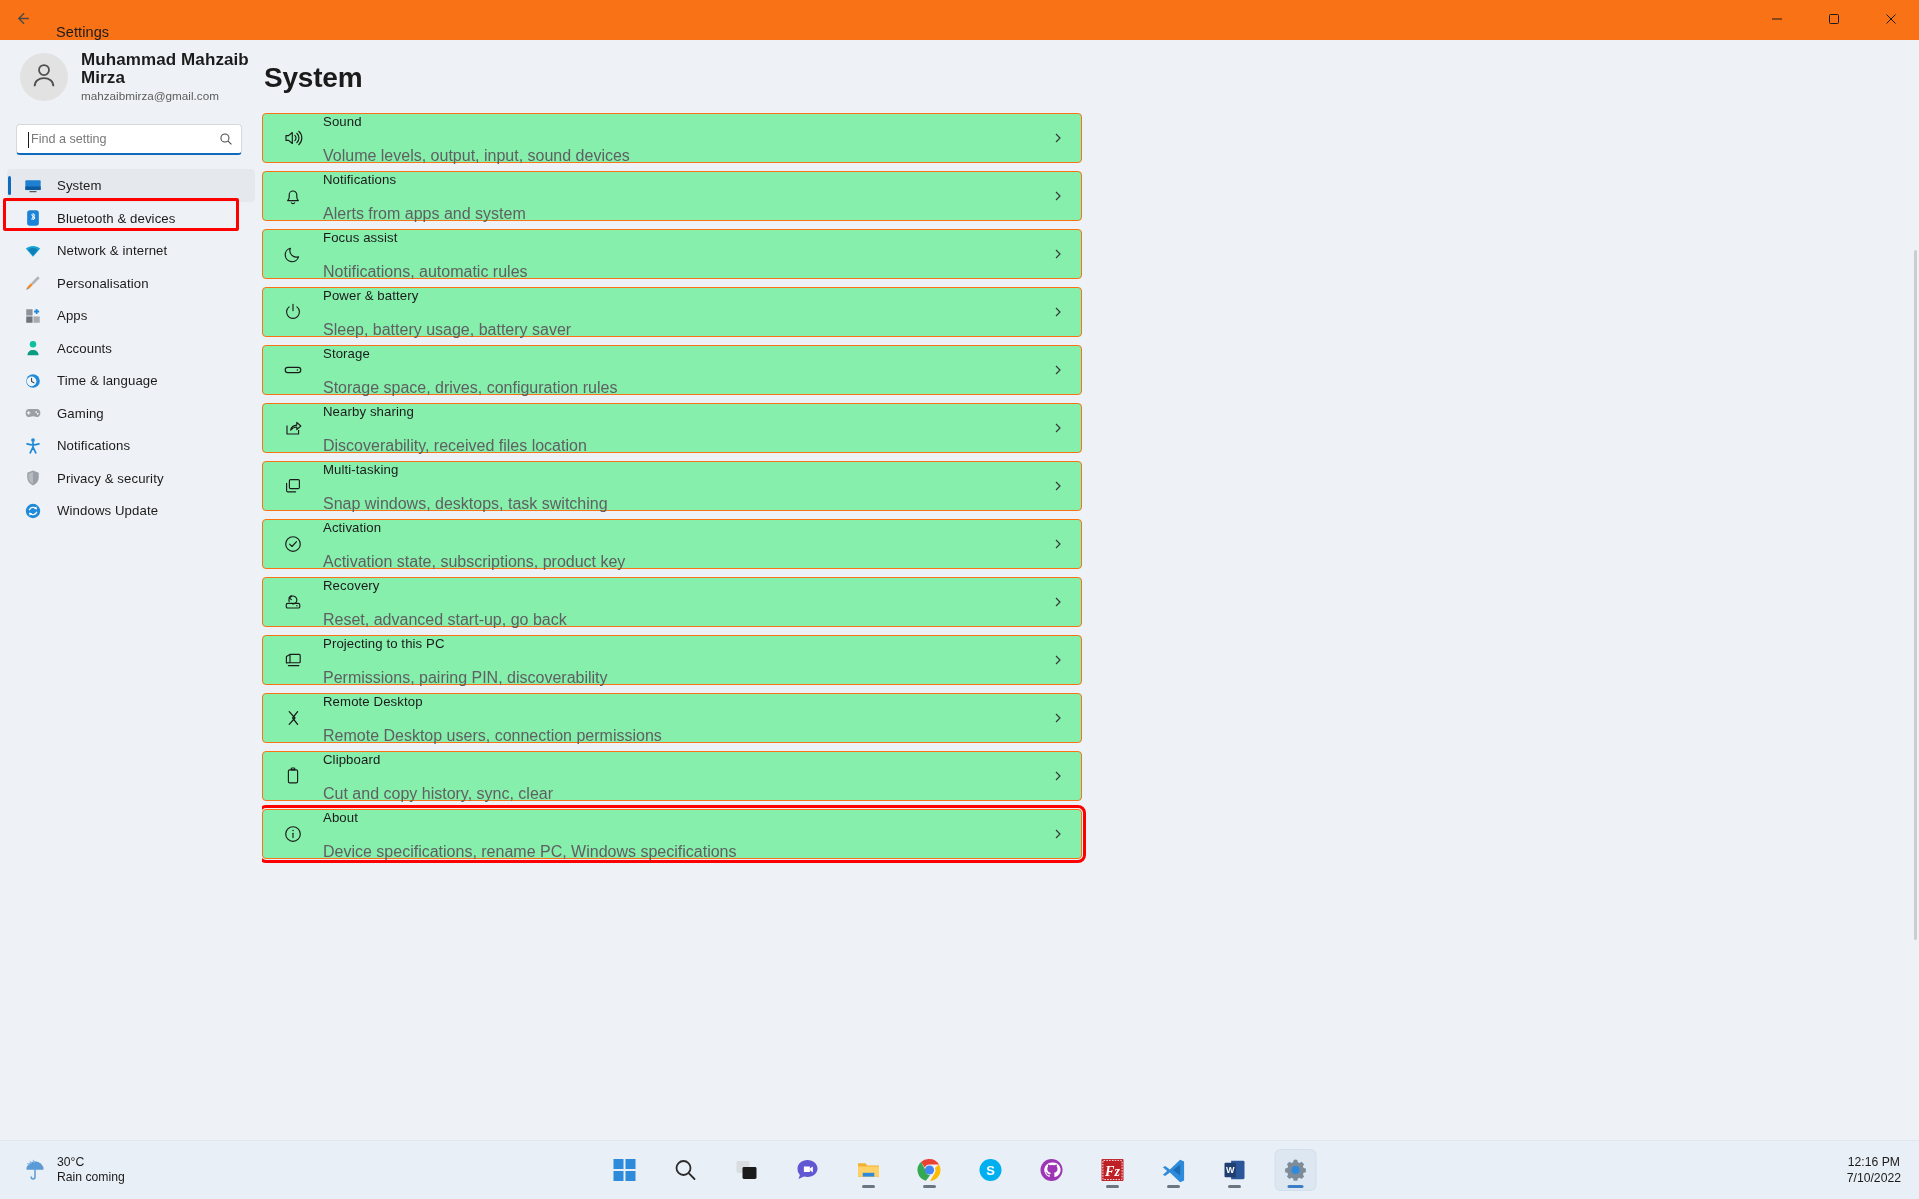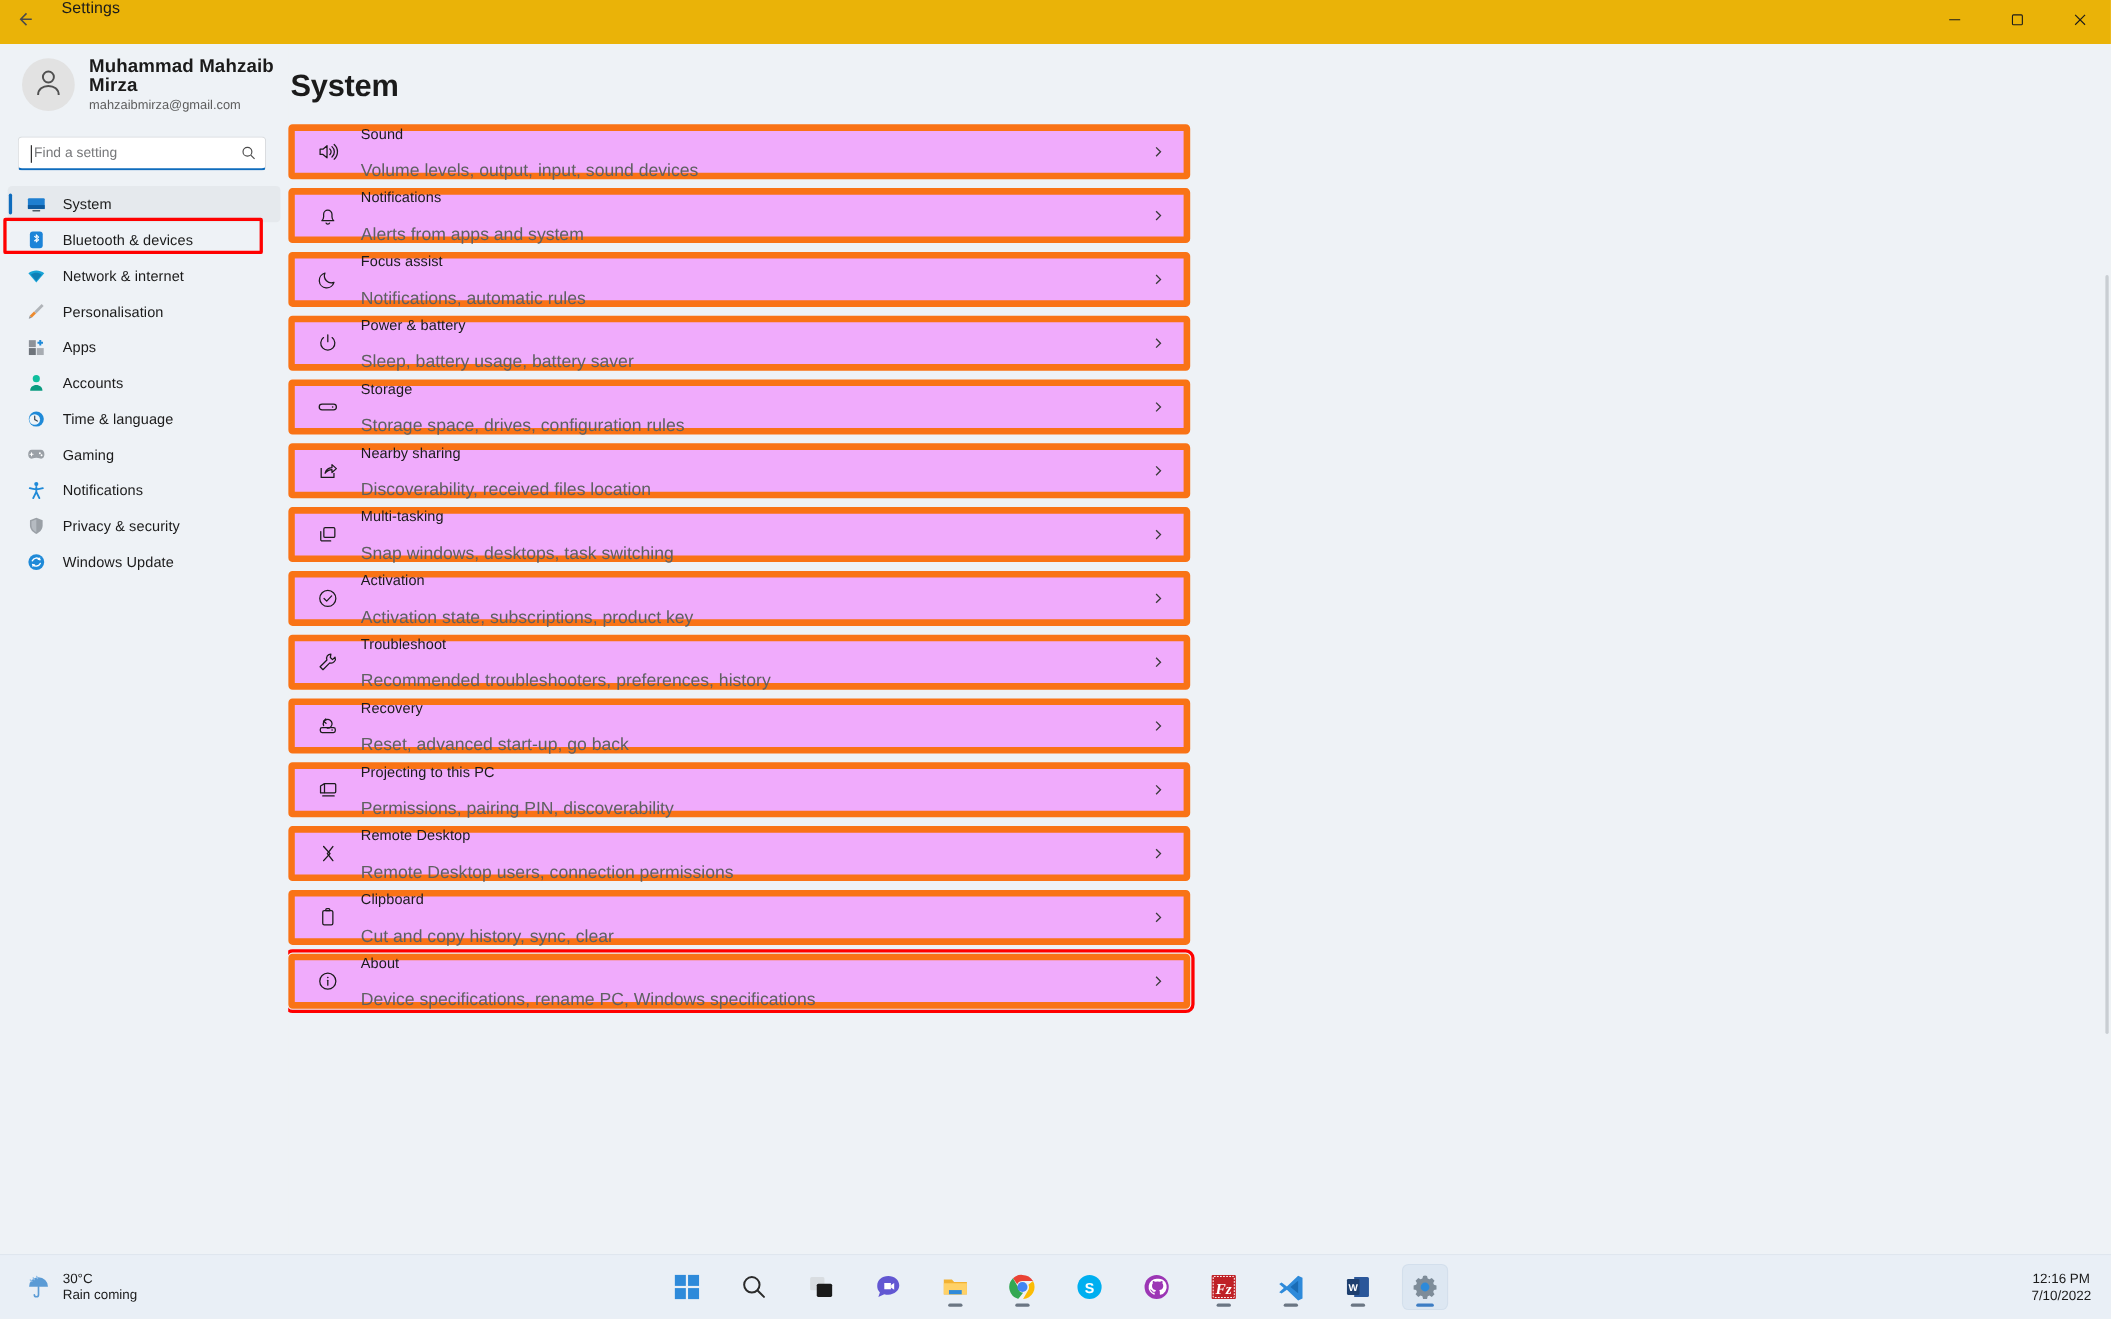--- a/index.html
+++ b/index.html
@@ -12,22 +12,22 @@
   #app {
     position:relative;
     width:1919px; height:1199px;
     background:#eef2f6;
   }
 
   
   .titlebar {
     position:absolute; top:0; left:0;
     width:1919px; height:40px;
-    display:flex; align-items:flex-start;
-    background:#eab308;
+    display:flex; align-items:flex-end;
+    background:#f97316;
   }
   .back-btn {
     width:44px; height:40px;
     display:flex; align-items:center; justify-content:center;
     color:#4a4a4a;
   }
   .back-btn svg { width:17px; height:17px; }
   .win-title {
     font-size:14.5px; color:#1b1b1b;
     margin-left:12px; letter-spacing:.1px;
@@ -134,22 +134,22 @@
   }
   .page-title {
     font-size:28px; font-weight:600; color:#1b1b1b;
     margin:22px 0 0 2px;
     letter-spacing:-.2px;
   }
   .cards { margin-top:19px; width:820px; }
   .card {
     position:relative;
     height:50px;
-    background:#f0abfc;
-    border:6px solid #f97316;
+    background:#86efac;
+    border:1px solid #f97316;
     border-radius:4px;
     display:flex; align-items:center;
     margin-bottom:8px;
     padding-left:16px;
   }
   .card-ico {
     width:28px; height:28px; flex:none;
     display:flex; align-items:center; justify-content:center;
     margin-right:16px;
     color:#1b1b1b;
@@ -555,36 +555,20 @@
           <div class="card-title">Activation</div>
           <div class="card-sub">Activation state, subscriptions, product key</div>
         </div>
         <span class="chev">
           <svg viewBox="0 0 12 12" fill="none" stroke="currentColor" stroke-width="1.2">
               <path d="M4 2l4 4-4 4"></path>
             </svg>
         </span>
       </div>
 
-      <div class="card">
-        <span class="card-ico">
-          <svg viewBox="0 0 20 20" fill="none" stroke="currentColor" stroke-width="1.15" stroke-linejoin="round">
-            <path d="M12.8 2.6a3.9 3.9 0 0 0-3.6 5.4L3 14.2l2.6 2.6 6.2-6.2a3.9 3.9 0 0 0 4.8-5.2l-2.3 2.3-2-2z"></path>
-          </svg>
-        </span>
-        <div class="card-text">
-          <div class="card-title">Troubleshoot</div>
-          <div class="card-sub">Recommended troubleshooters, preferences, history</div>
-        </div>
-        <span class="chev">
-          <svg viewBox="0 0 12 12" fill="none" stroke="currentColor" stroke-width="1.2">
-              <path d="M4 2l4 4-4 4"></path>
-            </svg>
-        </span>
-      </div>
 
       <div class="card">
         <span class="card-ico">
           <svg viewBox="0 0 20 20" fill="none" stroke="currentColor" stroke-width="1.15">
             <rect x="3.2" y="11.4" width="13.6" height="4.6" rx="1.6"></rect>
             <circle cx="13.9" cy="13.7" r=".7" fill="currentColor" stroke="none"></circle>
             <path d="M6.2 9.6A4 4 0 1 1 9.6 12" stroke-linecap="round"></path>
             <path d="M8.2 3.6 6.1 5.7l2.3 1.9" stroke-linecap="round" stroke-linejoin="round"></path>
           </svg>
         </span>

